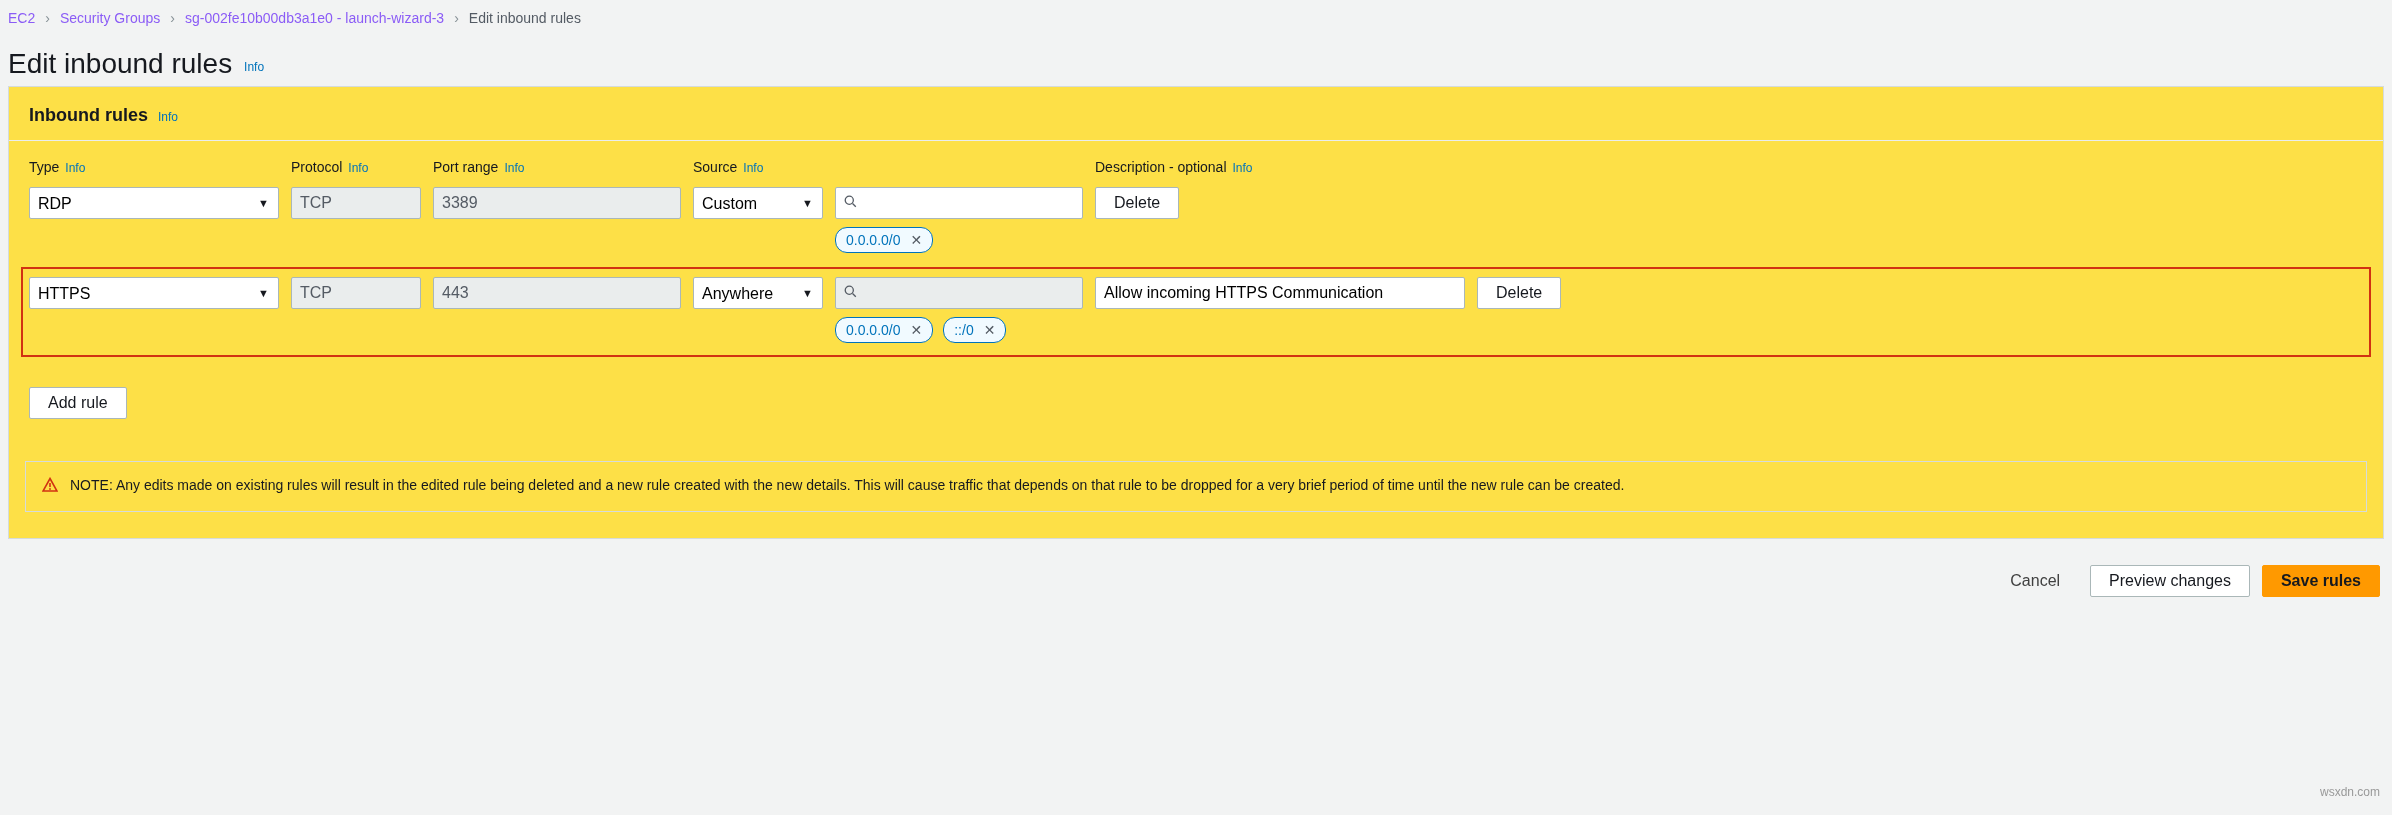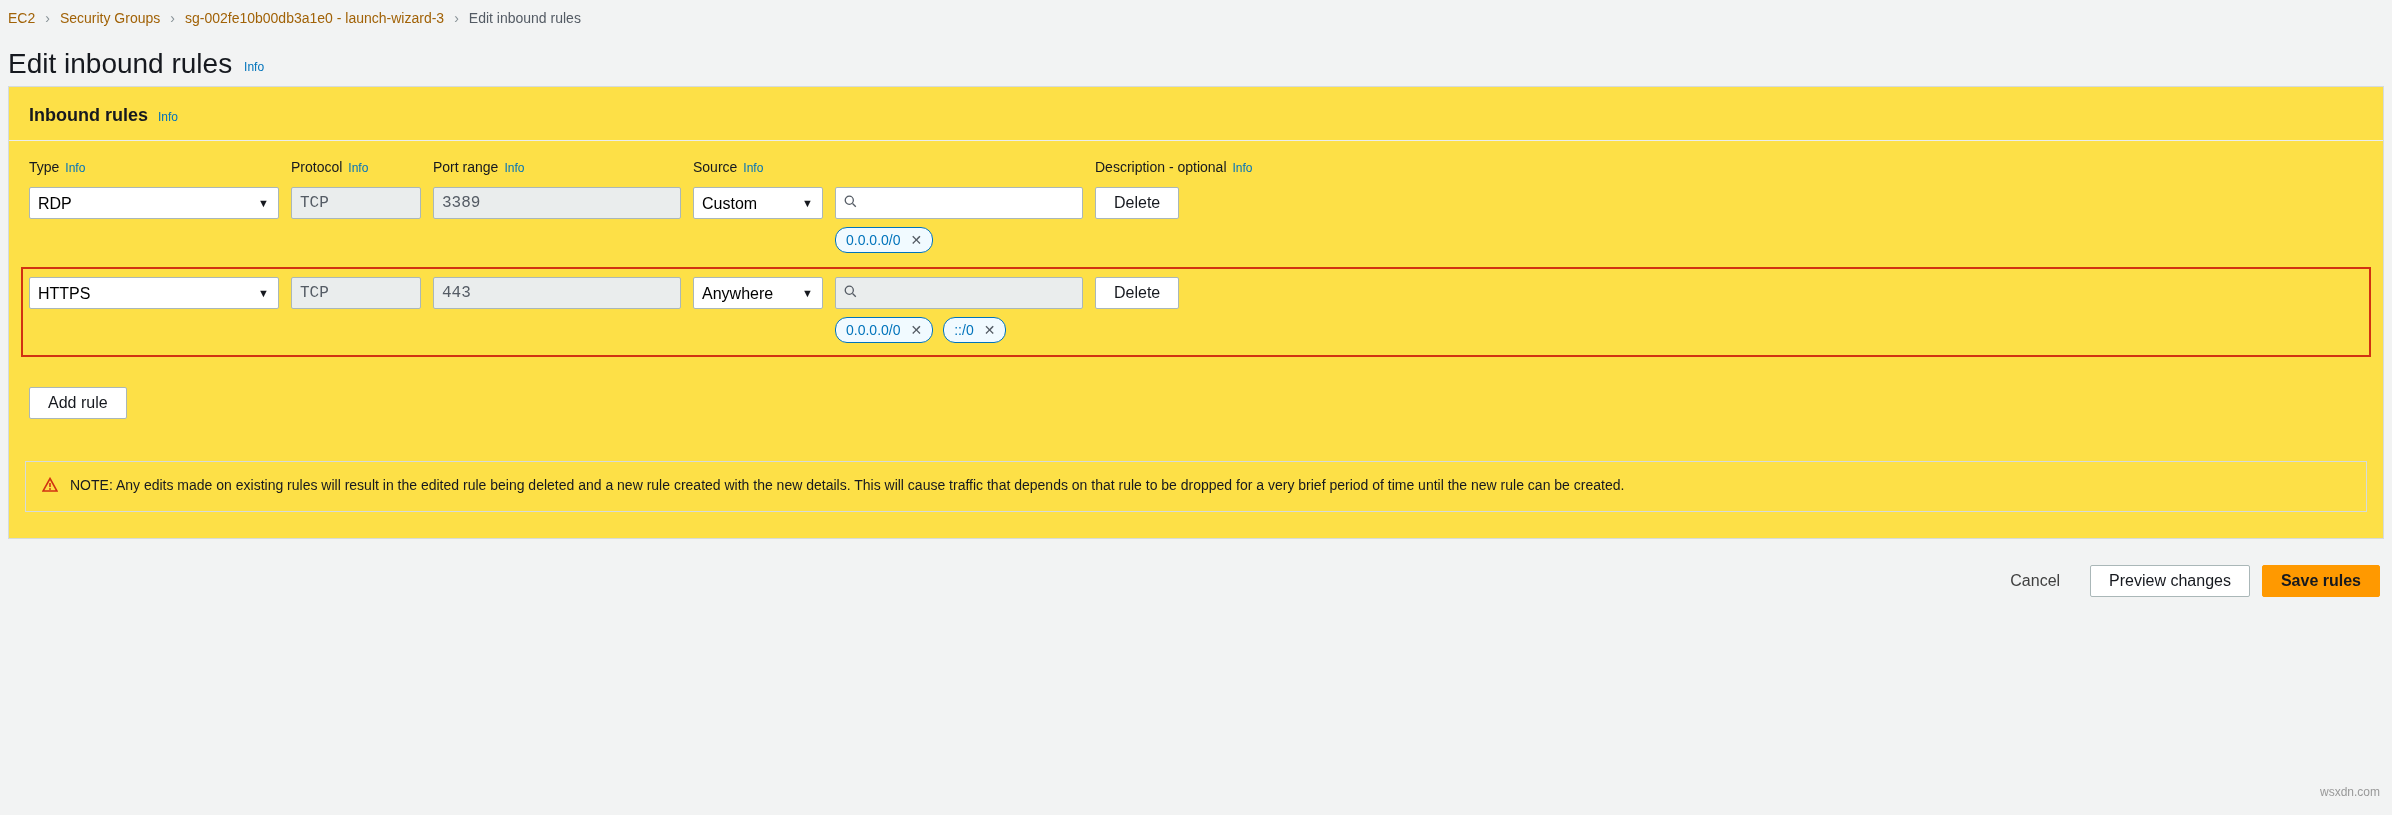--- a/index.html
+++ b/index.html
@@ -1,40 +1,40 @@
 <!DOCTYPE html>
 <html><head>
   <meta charset="utf-8">
   <style>
     * { box-sizing: border-box; margin: 0; padding: 0; }
     body { font-family: "Amazon Ember", "Helvetica Neue", Arial, sans-serif; font-size: 14px; color: #16191f; background: #f2f3f3; }
     .page { padding: 0 8px 24px 8px; }
     .breadcrumb { display: flex; align-items: center; gap: 10px; padding: 10px 0 8px 0; font-size: 14px; }
-    .bc-link { color: #a16207; text-decoration: none; }
+    .bc-link { color: #8b5cf6; text-decoration: none; }
     .bc-sep { color: #879196; }
     .bc-current { color: #545b64; }
     h1 { font-size: 28px; font-weight: 400; margin: 14px 0 6px 0; display: inline-block; }
     .h1-info { color: #0073bb; font-size: 12px; font-weight: 400; margin-left: 8px; vertical-align: 2px; cursor: pointer; }
     .subtitle { color: #545b64; font-size: 14px; margin-bottom: 22px; }
     .panel { background: #fde047; border: 1px solid #d5dbdb; padding: 18px 0 26px 0; }
     .panel-header { padding: 0 20px 14px 20px; border-bottom: 1px solid #eaeded; }
     .panel-header h2 { font-size: 18px; font-weight: 700; display: inline-block; }
     .panel-body { padding: 18px 20px 0 20px; }
     .col-headers, .rule-row { display: grid; grid-template-columns: 250px 130px 248px 130px 248px 370px 90px; gap: 12px; align-items: start; }
     .col-headers { margin-bottom: 8px; }
     .col-header { font-size: 14px; font-weight: 400; color: #16191f; }
     .info-link { color: #0073bb; font-size: 12px; margin-left: 6px; cursor: pointer; }
     .rule-row { margin-bottom: 10px; padding: 4px 0; }
     .rule-row.hl { border: 2px solid #d13212; padding: 8px 6px 12px 6px; margin-left: -8px; margin-right: -8px; }
     .select-wrap, .input-wrap { position: relative; }
     .select, .input, .chip-input, .btn { height: 32px; border: 1px solid #aab7b8; border-radius: 2px; background: #fff; font-size: 16px; font-family: inherit; }
     .select { width: 100%; padding: 0 30px 0 8px; appearance: none; -webkit-appearance: none; cursor: pointer; }
     .select:disabled, .input:disabled, .chip-input.disabled { background: #eaeded; color: #545b64; cursor: default; }
     .caret { position: absolute; right: 10px; top: 50%; transform: translateY(-50%); pointer-events: none; font-size: 11px; color: #16191f; }
-    .input { width: 100%; padding: 14px 8px; font-family: Liberation Mono, monospace; }
+    .input { width: 100%; padding: 14px 8px; }
     .chip-area { display: flex; flex-direction: column; gap: 8px; }
     .chip-input { position: relative; width: 100%; height: 32px; display: flex; align-items: center; padding: 0 8px 0 28px; }
     .chip-input .sicon { position: absolute; left: 8px; top: 50%; transform: translateY(-50%); color: #545b64; font-size: 13px; }
     .chips { display: flex; gap: 10px; flex-wrap: wrap; }
     .chip { display: inline-flex; align-items: center; gap: 10px; border: 1px solid #0073bb; background: #f1faff; color: #0073bb; padding: 4px 10px; font-size: 14px; border-radius: 12px; }
     .chip .x { color: #545b64; cursor: pointer; font-size: 14px; }
     .btn { padding: 0 18px; cursor: pointer; background: #fff; color: #16191f; }
     .btn-primary { background: #ff9900; border-color: #ff9900; color: #16191f; font-weight: 700; }
     .btn-link { border: none; background: none; color: #404040; }
     .add-rule { margin-top: 20px; }
@@ -129,20 +129,21 @@
                 <span class="chip">
                   <span>0.0.0.0/0</span>
                   <span class="x">✕</span>
                 </span>
                 <span class="chip">
                   <span>::/0</span>
                   <span class="x">✕</span>
                 </span>
               </div>
             </div>
+            <div><input class="input" value="Allow incoming HTTPS Communication" style=""></div>
             <div><button class="btn">Delete</button></div>
           </div>
         </div>
 
       <button class="btn add-rule">Add rule</button>
     </div>
 
     <div class="note-box">
       <span class="warn-icon">
         <svg width="16" height="16" viewBox="0 0 16 16">

